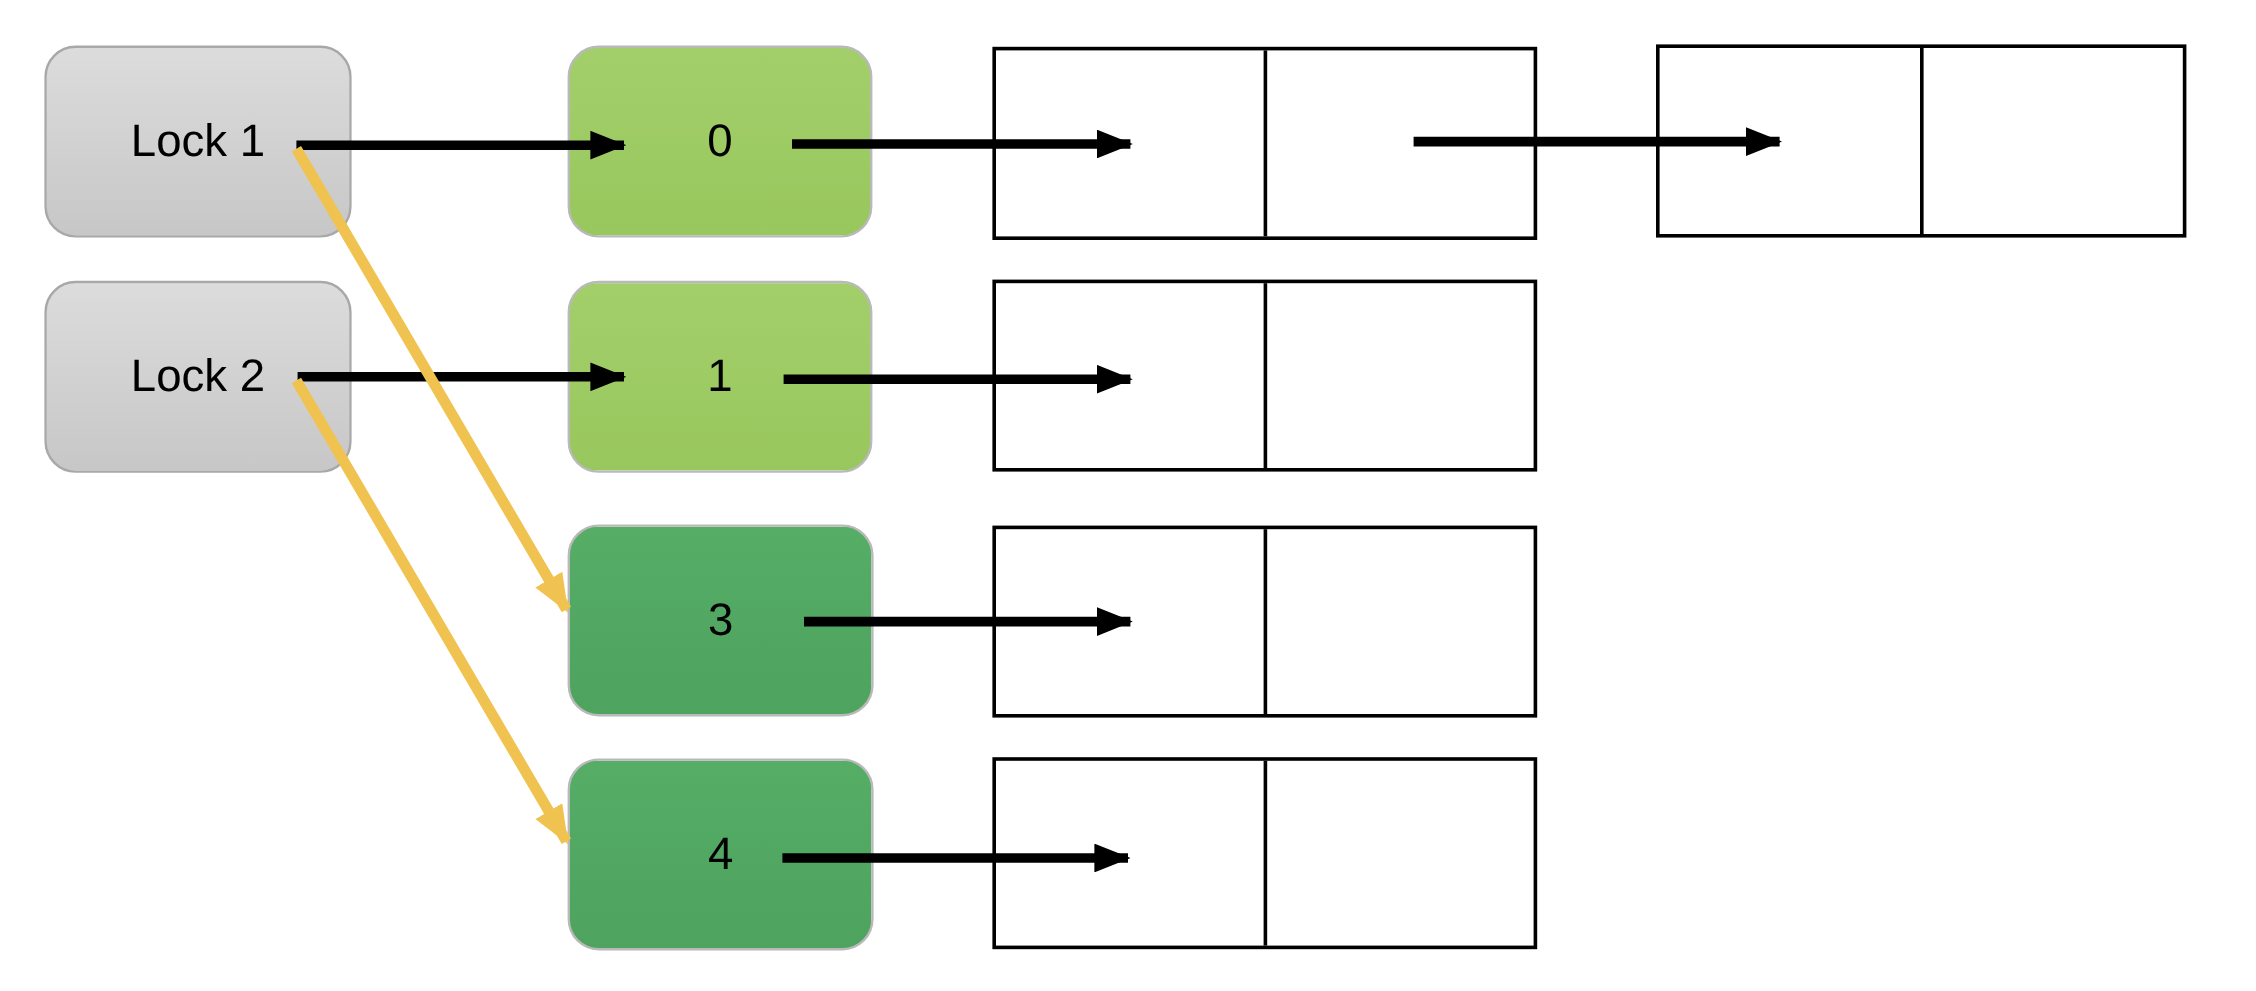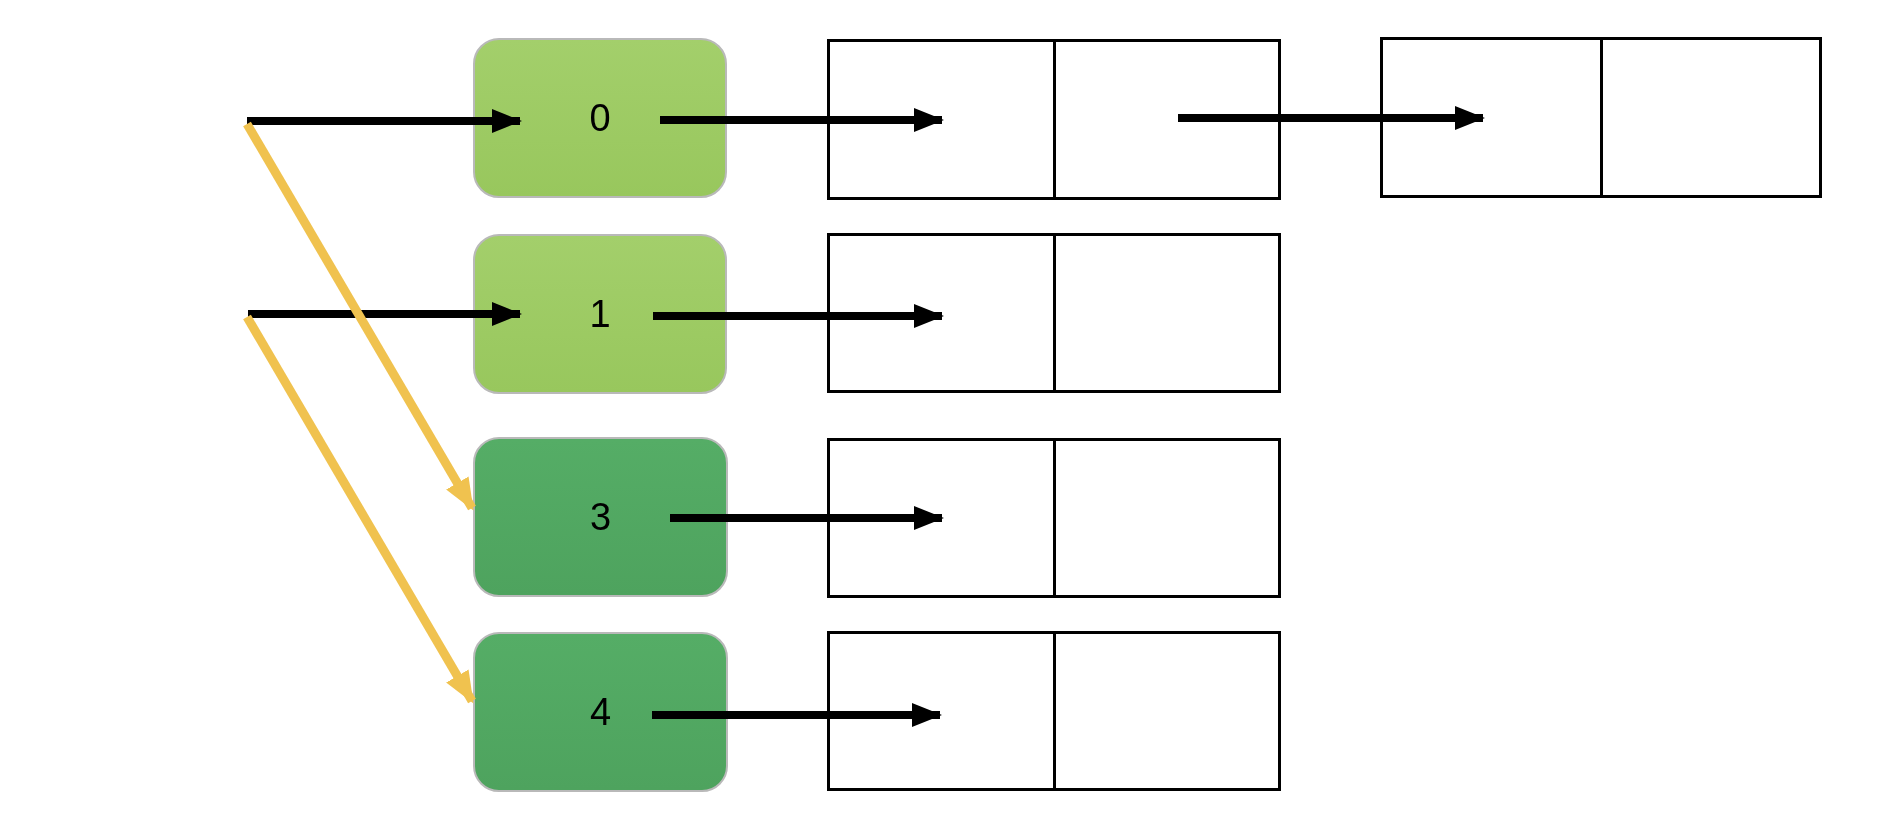--- a/index.html
+++ b/index.html
@@ -65,20 +65,26 @@
     height: 826px;
     z-index: 10;
     pointer-events: none;
   }
 </style>
 </head>
 <body>
 
 <div class="canvas">
 
+  <div class="rbox lock lock1">
+    <span>Lock 1</span>
+  </div>
+  <div class="rbox lock lock2">
+    <span>Lock 2</span>
+  </div>
 
   <div class="rbox bucket-light bkt0">
     <span>0</span>
   </div>
   <div class="rbox bucket-light bkt1">
     <span>1</span>
   </div>
   <div class="rbox bucket-dark bkt3">
     <span>3</span>
   </div>

